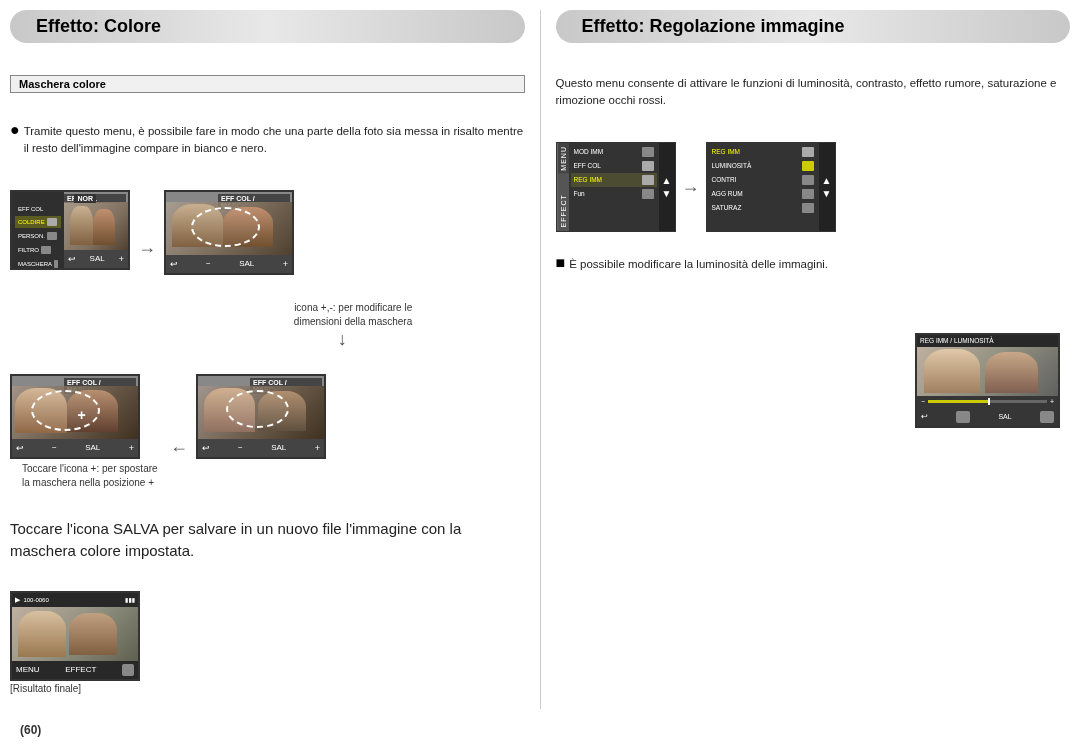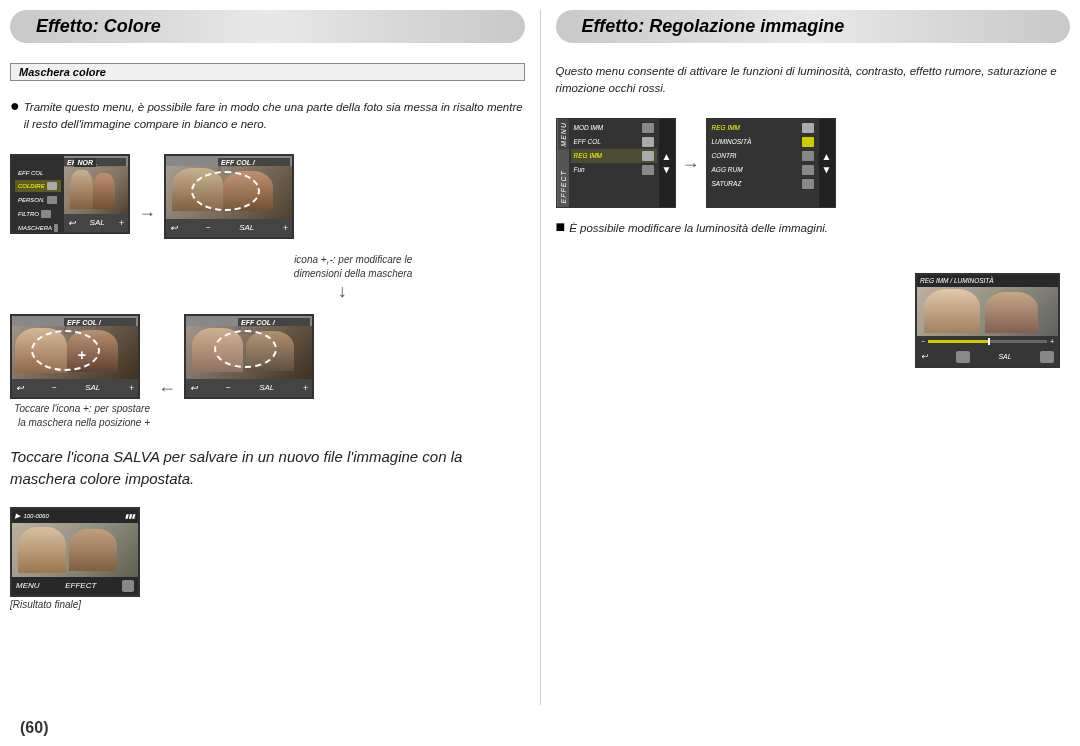--- a/index.html
+++ b/index.html
@@ -18,22 +18,21 @@
       display: flex;
       flex: 1;
       padding: 10px;
       gap: 10px;
     }
 
     .left-col, .right-col {
       flex: 1;
       display: flex;
       flex-direction: column;
-      gap: 12px;
-      font-style: italic;
+      gap: 24px;
     }
 
     .divider {
       width: 1px;
       background: #ccc;
       margin: 0 5px;
     }
 
     .header-bar {
       background: linear-gradient(to right, #c8c8c8, #e8e8e8, #c8c8c8);
@@ -137,21 +136,21 @@
     }
 
     .screen-wrap {
       display: flex;
       flex-direction: column;
       align-items: center;
     }
 
     .page-num {
       padding: 4px 10px;
-      font-size: 16px;
+      font-size: 12px;
       color: #333;
       font-weight: bold;
       margin-top: auto;
     }
 
     .nor-badge {
       position: absolute;
       top: 2px;
       right: 32px;
       background: #333;
@@ -318,21 +317,21 @@
               <span style="position:absolute;left:52%;top:40%;color:#fff;font-size:14px;font-weight:bold;">+</span>
             </div>
           </div>
           <div style="position:absolute;bottom:0;left:0;right:0;height:18px;background:rgba(0,0,0,0.5);display:flex;align-items:center;justify-content:space-between;padding:0 4px;">
             <span style="color:#fff;font-size:9px;">↩</span>
             <span style="color:#fff;font-size:8px;">−</span>
             <span style="color:#fff;font-size:8px;">SAL</span>
             <span style="color:#fff;font-size:9px;">+</span>
           </div>
         </div>
-        <div class="caption-text" style="max-width:140px;text-align:right;margin-top:3px;">Toccare l'icona +: per spostare
+        <div class="caption-text" style="max-width:140px;text-align:left;margin-top:3px;margin-left:12px;">Toccare l'icona +: per spostare
 la maschera nella posizione +</div>
       </div>
 
       <div class="arrow-left" style="margin-top:30px;">←</div>
 
       <div class="screen-wrap">
         <div class="camera-screen medium-camera" style="position:relative;">
           <div class="camera-label">EFF COL / MASCHERA</div>
           <div style="position:absolute;left:0;top:10px;right:0;bottom:18px;overflow:hidden;">
             <div style="width:100%;height:100%;background:linear-gradient(135deg,#b8a09088,#706050,#403020);">

